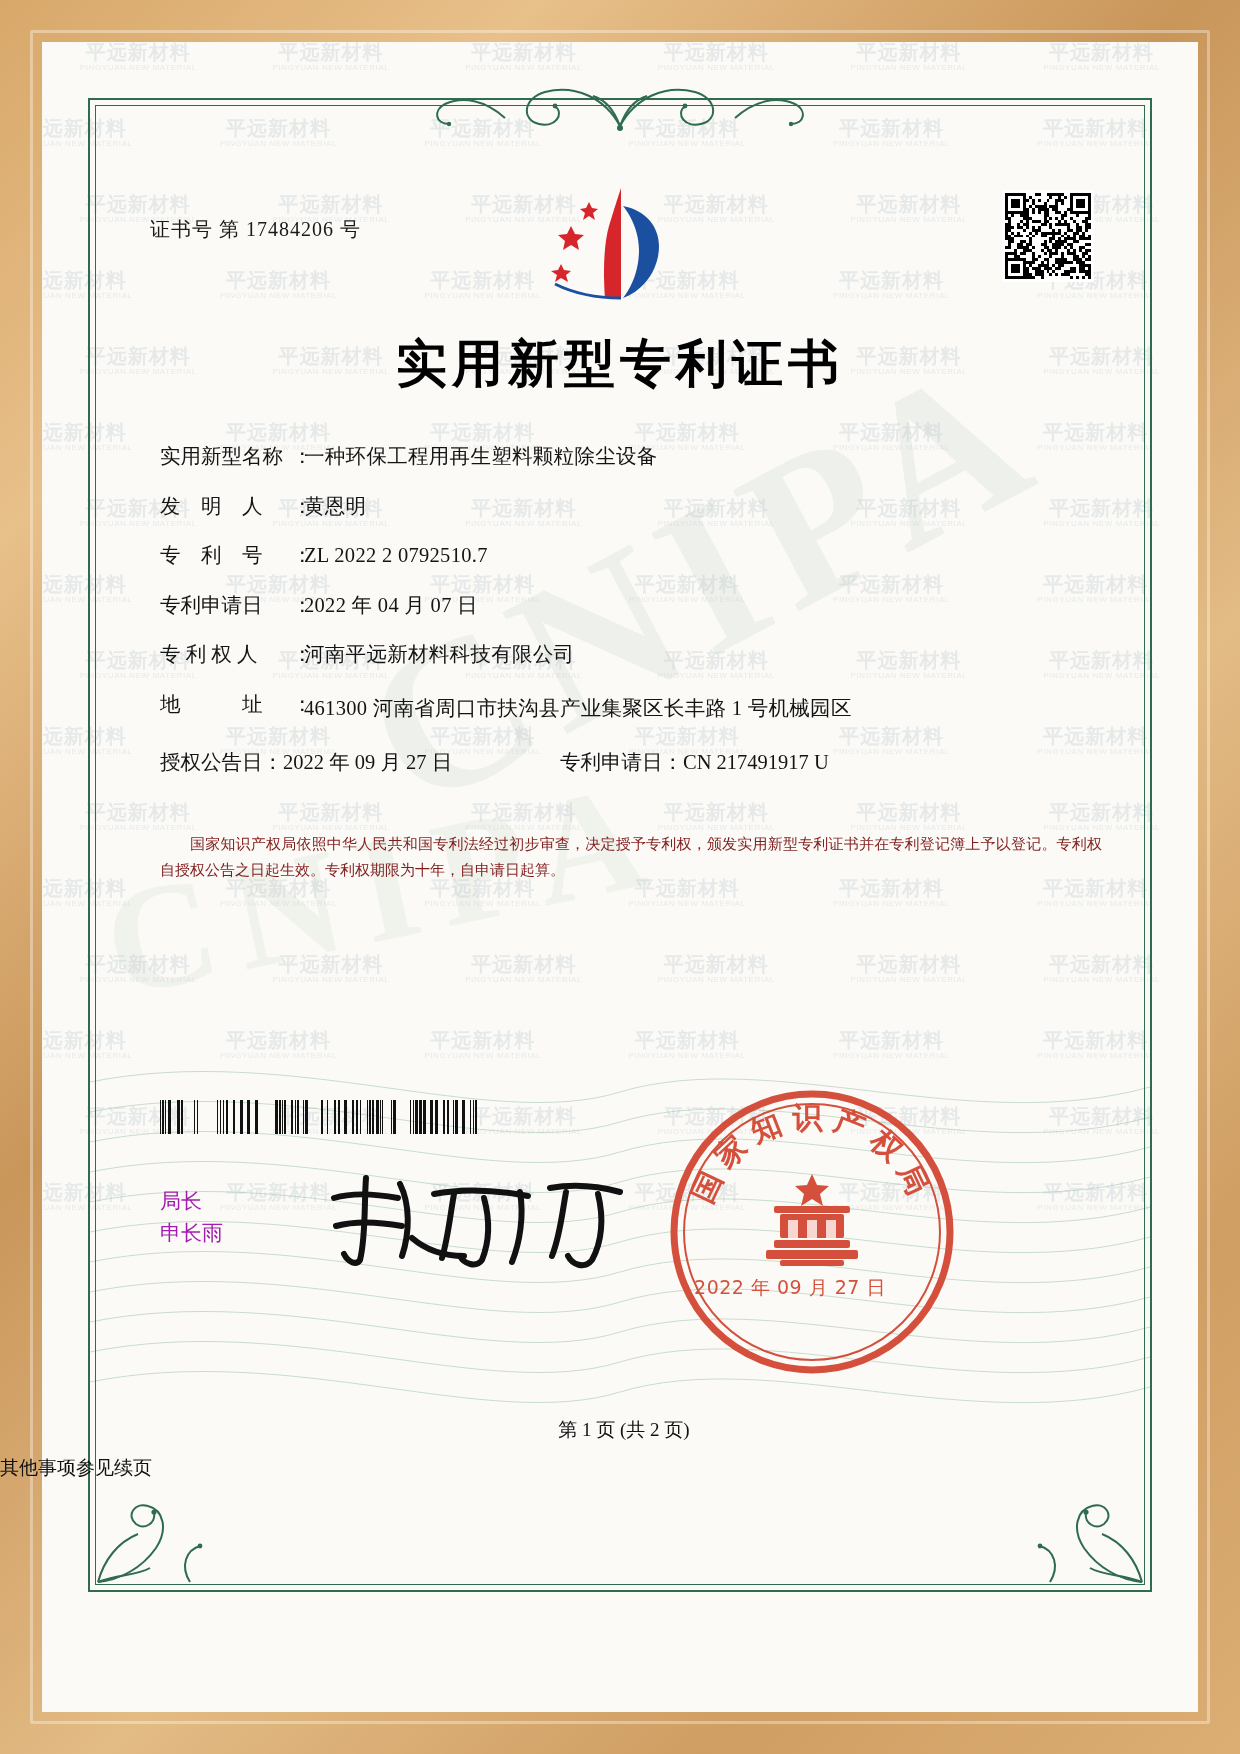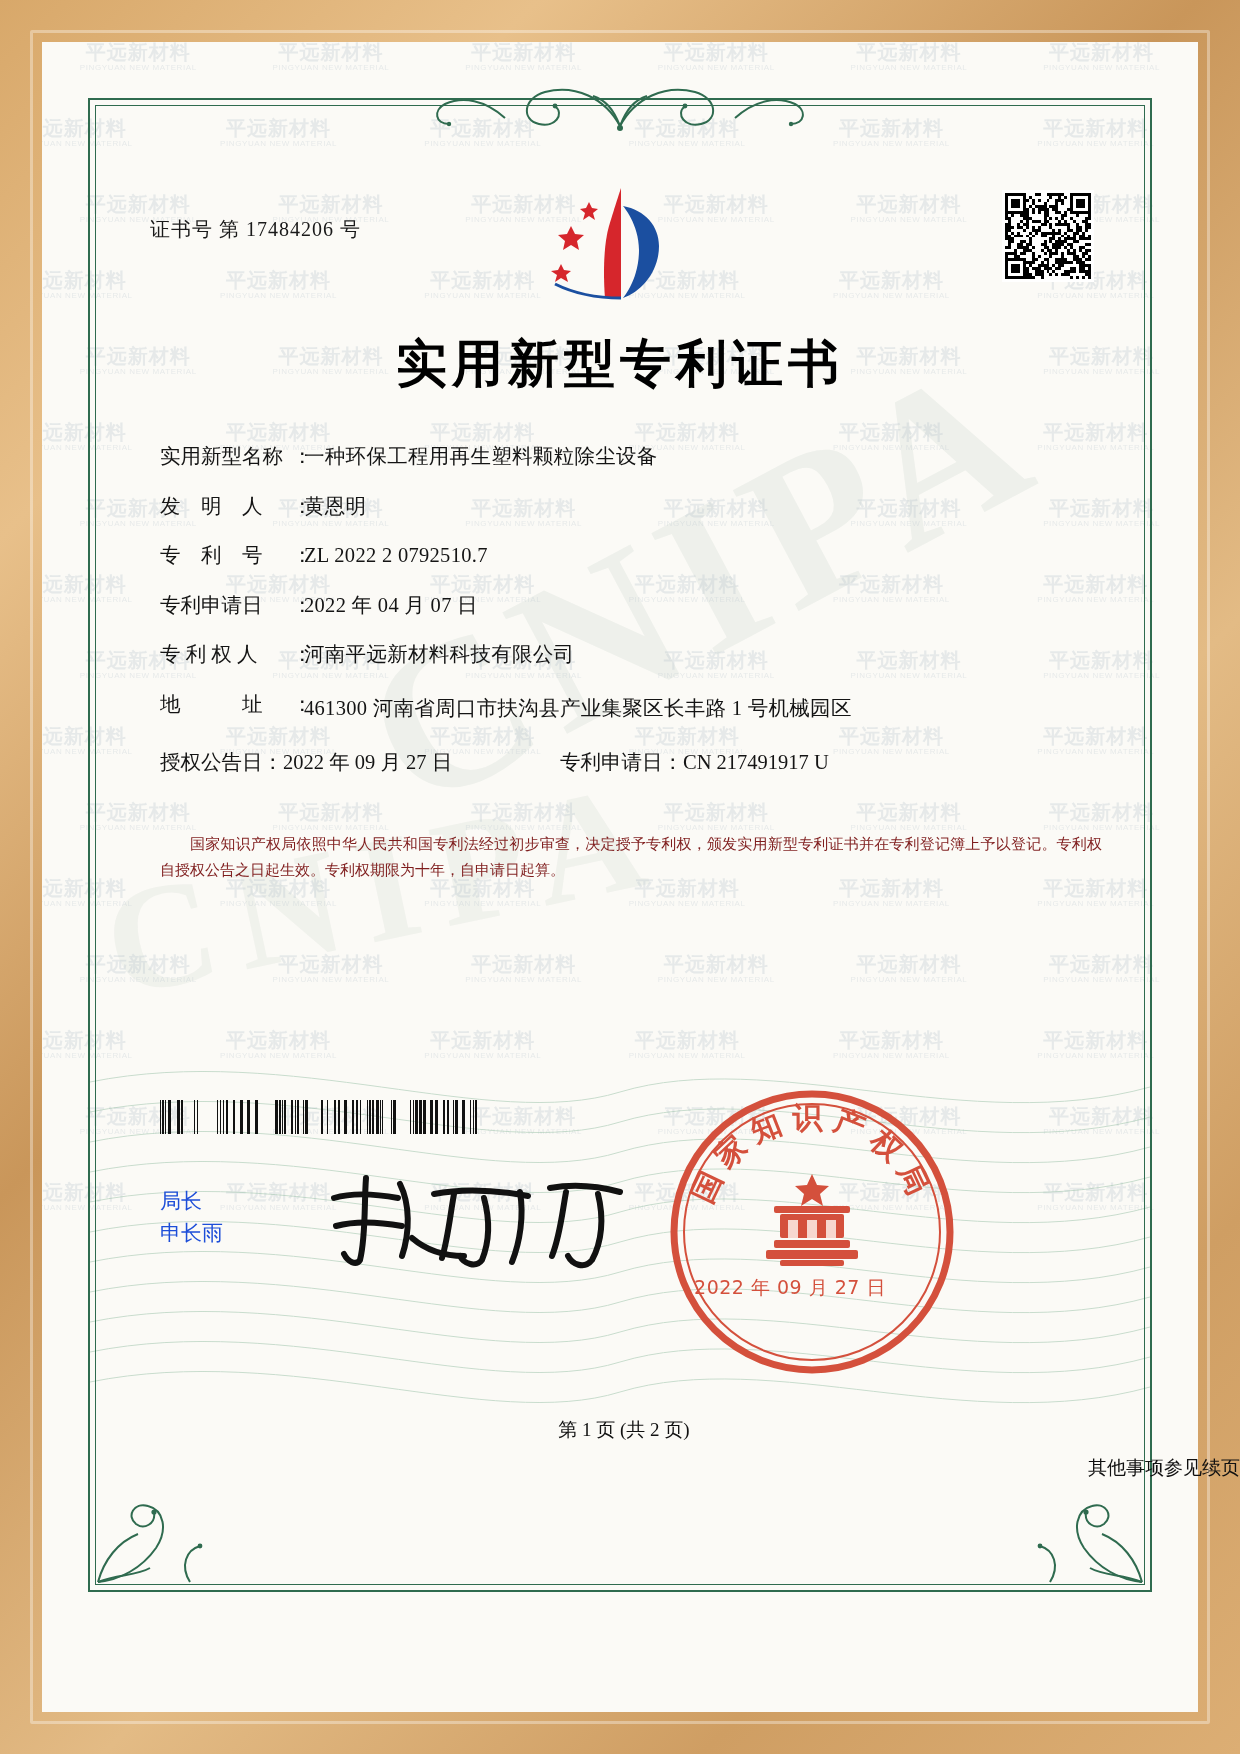--- a/index.html
+++ b/index.html
@@ -217,21 +217,21 @@
     top: 1058px;
     width: 318px;
     height: 34px;
   }
   .director-block {
     position: absolute;
     left: 118px;
     top: 1144px;
     font-size: 21px;
     line-height: 1.5;
-    color: #1d4ed8;
+    color: #a21caf;
   }
   .signature {
     position: absolute;
     left: 272px;
     top: 1122px;
     width: 330px;
     height: 110px;
   }
   .seal {
     position: absolute;
@@ -256,21 +256,21 @@
     left: 8px; right: 0;
     top: 1375px;
     text-align: center;
     font-size: 19px;
     color: #111;
   }
   .footer-note {
     position: absolute;
     left: 0; right: 0;
     top: 1455px;
-    text-align: right;
+    text-align: left;
     font-size: 19px;
     color: #111;
     z-index: 6;
   }
   .wave-band {
     position: absolute;
     left: 48px; right: 48px;
     top: 1000px;
     height: 380px;
     z-index: 2;

